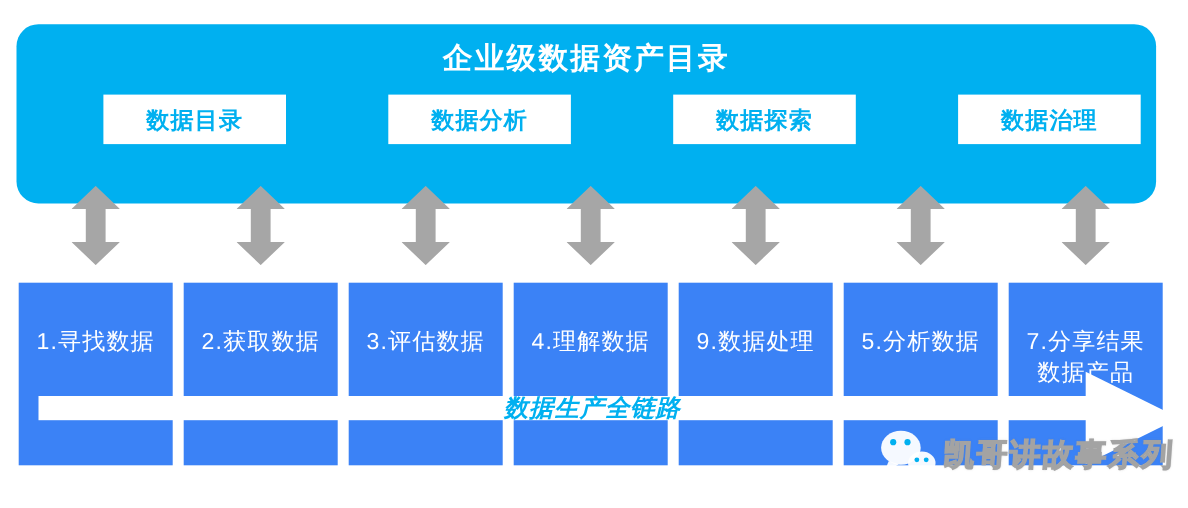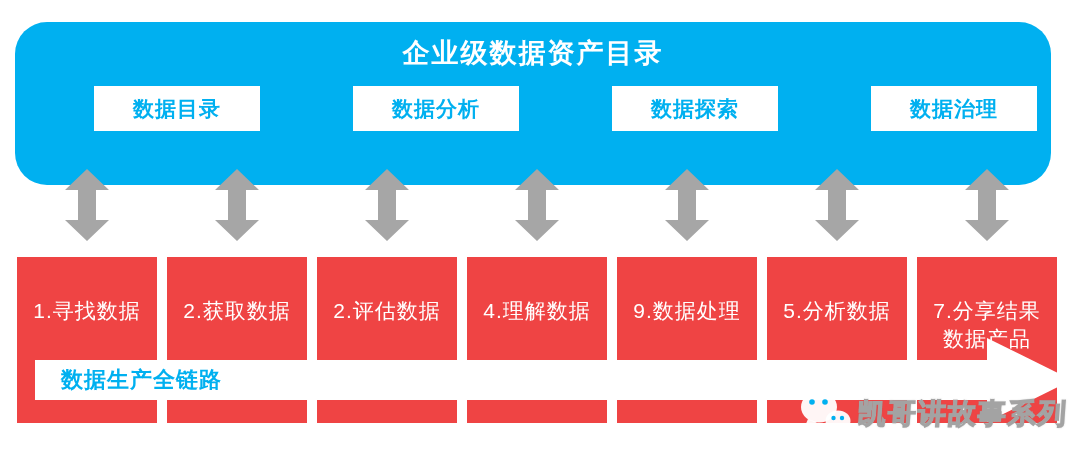--- a/index.html
+++ b/index.html
@@ -3,48 +3,48 @@
 <meta charset="utf-8">
 <style>
   html,body { margin:0; padding:0; background:#ffffff; }
   .canvas {
     position:relative; width:1080px; height:462px; background:#ffffff;
     font-family:"Liberation Sans", sans-serif; overflow:hidden;
   }
   
   .top-panel {
     position:absolute; left:15px; top:22px; width:1036px; height:163px;
-    background:#00b0f0; border-radius:32px;
+    background:#00b0f0; border-radius:20px;
   }
   .panel-title {
     position:absolute; top:13px; left:0; right:0; text-align:center;
     color:#ffffff; font-size:27px; font-weight:bold; letter-spacing:2px;
   }
   .tabs {
     position:absolute; left:40px; top:64px; width:982px; height:45px;
     display:flex; justify-content:space-between;
   }
   .tab {
     width:166px; height:45px; background:#ffffff;
     display:flex; align-items:center; justify-content:center;margin-left:39px;
   }
   .tab span { color:#00b0f0; font-size:21px; font-weight:bold; letter-spacing:1px; }
   
   .v-arrow { position:absolute; top:169px; width:44px; height:72px; }
   
   .steps { position:absolute; left:17px; top:257px; display:flex; gap:10px; }
   .step-box {
-    width:140px; height:166px; background:#ef4444; box-sizing:border-box;
+    width:140px; height:166px; background:#3b82f6; box-sizing:border-box;
     padding-top:40px; text-align:center; color:#ffffff; font-size:21px;
     line-height:1.35; letter-spacing:1px;
   }
   
   .flow-band {
-    position:absolute; left:35px; top:360px; width:955px; height:40px;
-    background:#ffffff; display:flex; align-items:center; 
+    position:absolute; left:35px; top:360px; width:955px; height:22px;
+    background:#ffffff; display:flex; align-items:center; justify-content:center;font-style:italic;
   }
   .flow-band span {
     position:relative; left:26px;
     color:#00b0f0; font-size:22px; font-weight:bold; letter-spacing:1px;
   }
   .flow-head { position:absolute; left:985px; top:336px; width:90px; height:90px; }
   
   .watermark {
     position:absolute; left:798px; top:388px; display:flex;
     align-items:center; gap:4px;
@@ -104,21 +104,21 @@
     </svg>
 
   <div class="steps">
     <div class="step-box">
       <div>1.寻找数据</div>
     </div>
     <div class="step-box">
       <div>2.获取数据</div>
     </div>
     <div class="step-box">
-      <div>2.评估数据</div>
+      <div>3.评估数据</div>
     </div>
     <div class="step-box">
       <div>4.理解数据</div>
     </div>
     <div class="step-box">
       <div>9.数据处理</div>
     </div>
     <div class="step-box">
       <div>5.分析数据</div>
     </div>

